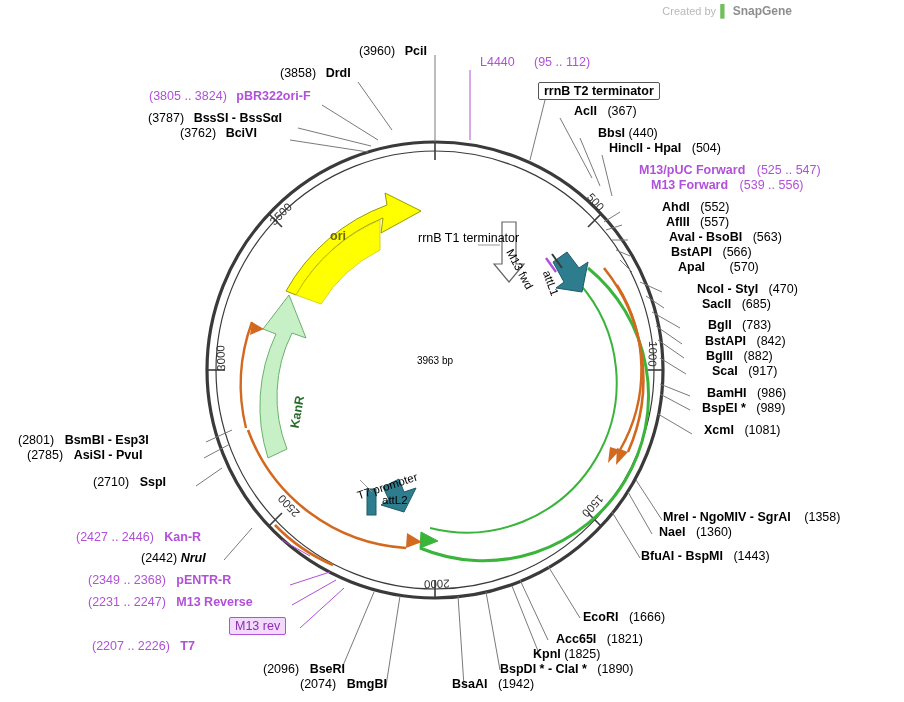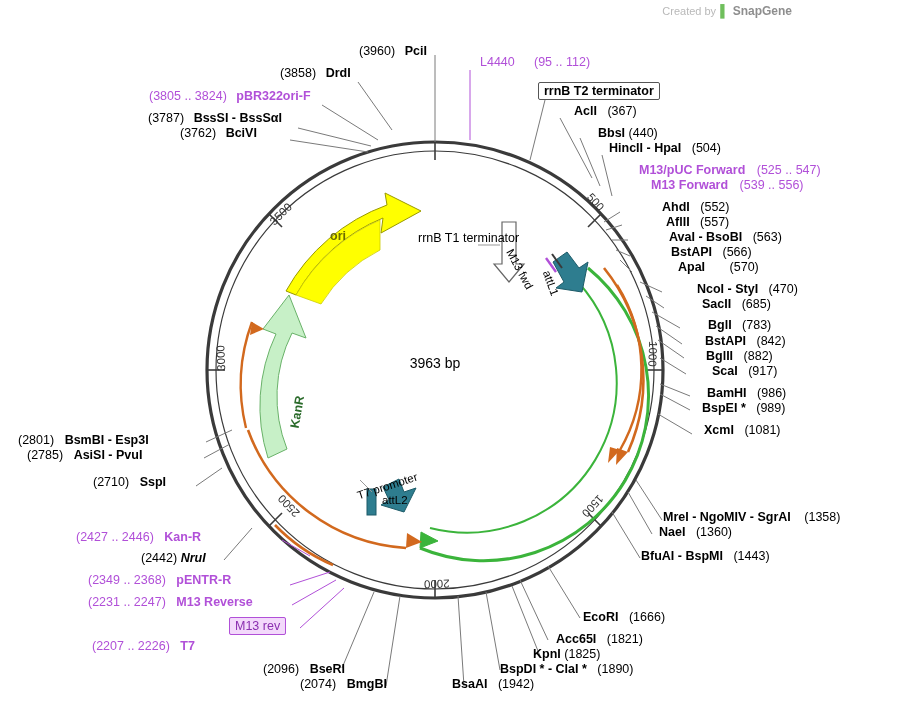--- a/index.html
+++ b/index.html
@@ -25,21 +25,21 @@
     color:#8b2fb0;font-weight:normal;font-size:12.5px;
   }
   .credit{
     position:absolute;right:12px;top:4px;font-size:11px;color:#b9b9b9;
     display:flex;align-items:center;gap:4px;
   }
   .credit .sg{color:#8e8e8e;font-weight:bold;font-size:12px;}
   .credit .mark{color:#6fbf5c;font-weight:bold;font-size:12px;}
   .ttl{position:absolute;text-align:center;}
   .ttl .name{font-weight:bold;font-size:14.5px;}
-  .ttl .bp{font-size:14px;}
+  .ttl .bp{font-size:10px;}
   .ringtick{position:absolute;font-size:11.5px;color:#333;}
   svg{position:absolute;left:0;top:0;}
 </style>
 </head>
 <body>
 
 <div id="stage">
 
   <svg width="904" height="702">
 

